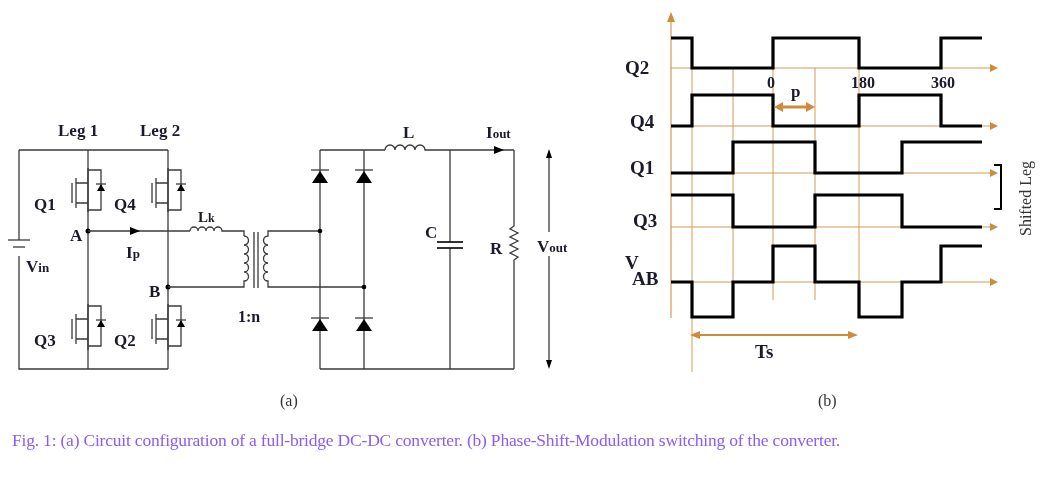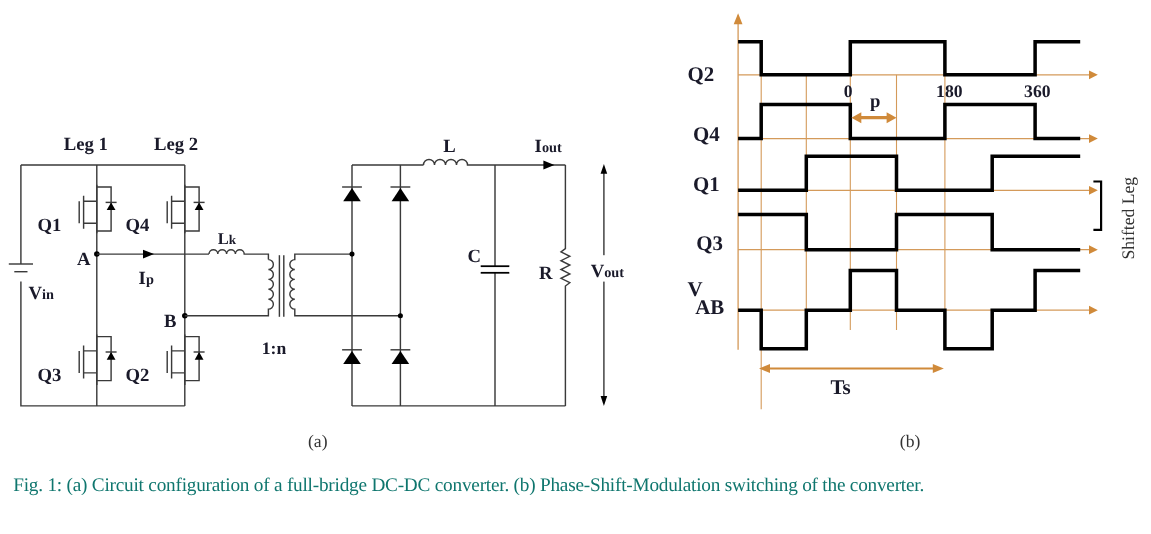--- a/index.html
+++ b/index.html
@@ -1,20 +1,20 @@
 <!DOCTYPE html>
 <html><head>
 <meta charset="utf-8">
 <style>
   html, body { margin: 0; padding: 0; background: #ffffff; }
   body { width: 1046px; height: 485px; position: relative; overflow: hidden; font-family: "Liberation Serif", serif; }
   #fig { position: absolute; left: 0; top: 0; }
   .lbl { font-family: "Liberation Serif", serif; font-weight: bold; fill: #1a1a2a; }
   .sub { font-family: "Liberation Serif", serif; fill: #333; font-size: 16px; }
-  .caption { position: absolute; left: 12px; top: 430px; width: 1025px; font-family: "Liberation Serif", serif; font-size: 17.5px; line-height: 21px; color: #0f766e; letter-spacing: -0.2px; }
+  .caption { position: absolute; left: 12px; top: 430px; width: 1025px; font-family: "Liberation Serif", serif; font-size: 17.5px; line-height: 21px; color: #8b5cf6; letter-spacing: -0.2px; }
   .wire { stroke: #3a3a3a; stroke-width: 1.3; fill: none; }
   .sig { stroke: #000; stroke-width: 3.2; fill: none; }
   .grid { stroke: #d49a5a; stroke-width: 1; fill: none; }
   .axis { stroke: #d49a5a; stroke-width: 1.2; fill: none; }
   .orange { fill: #d08a3a; }
 </style>
 </head>
 <body>
 
 <svg id="fig" width="1046" height="485" viewBox="0 0 1046 485">

